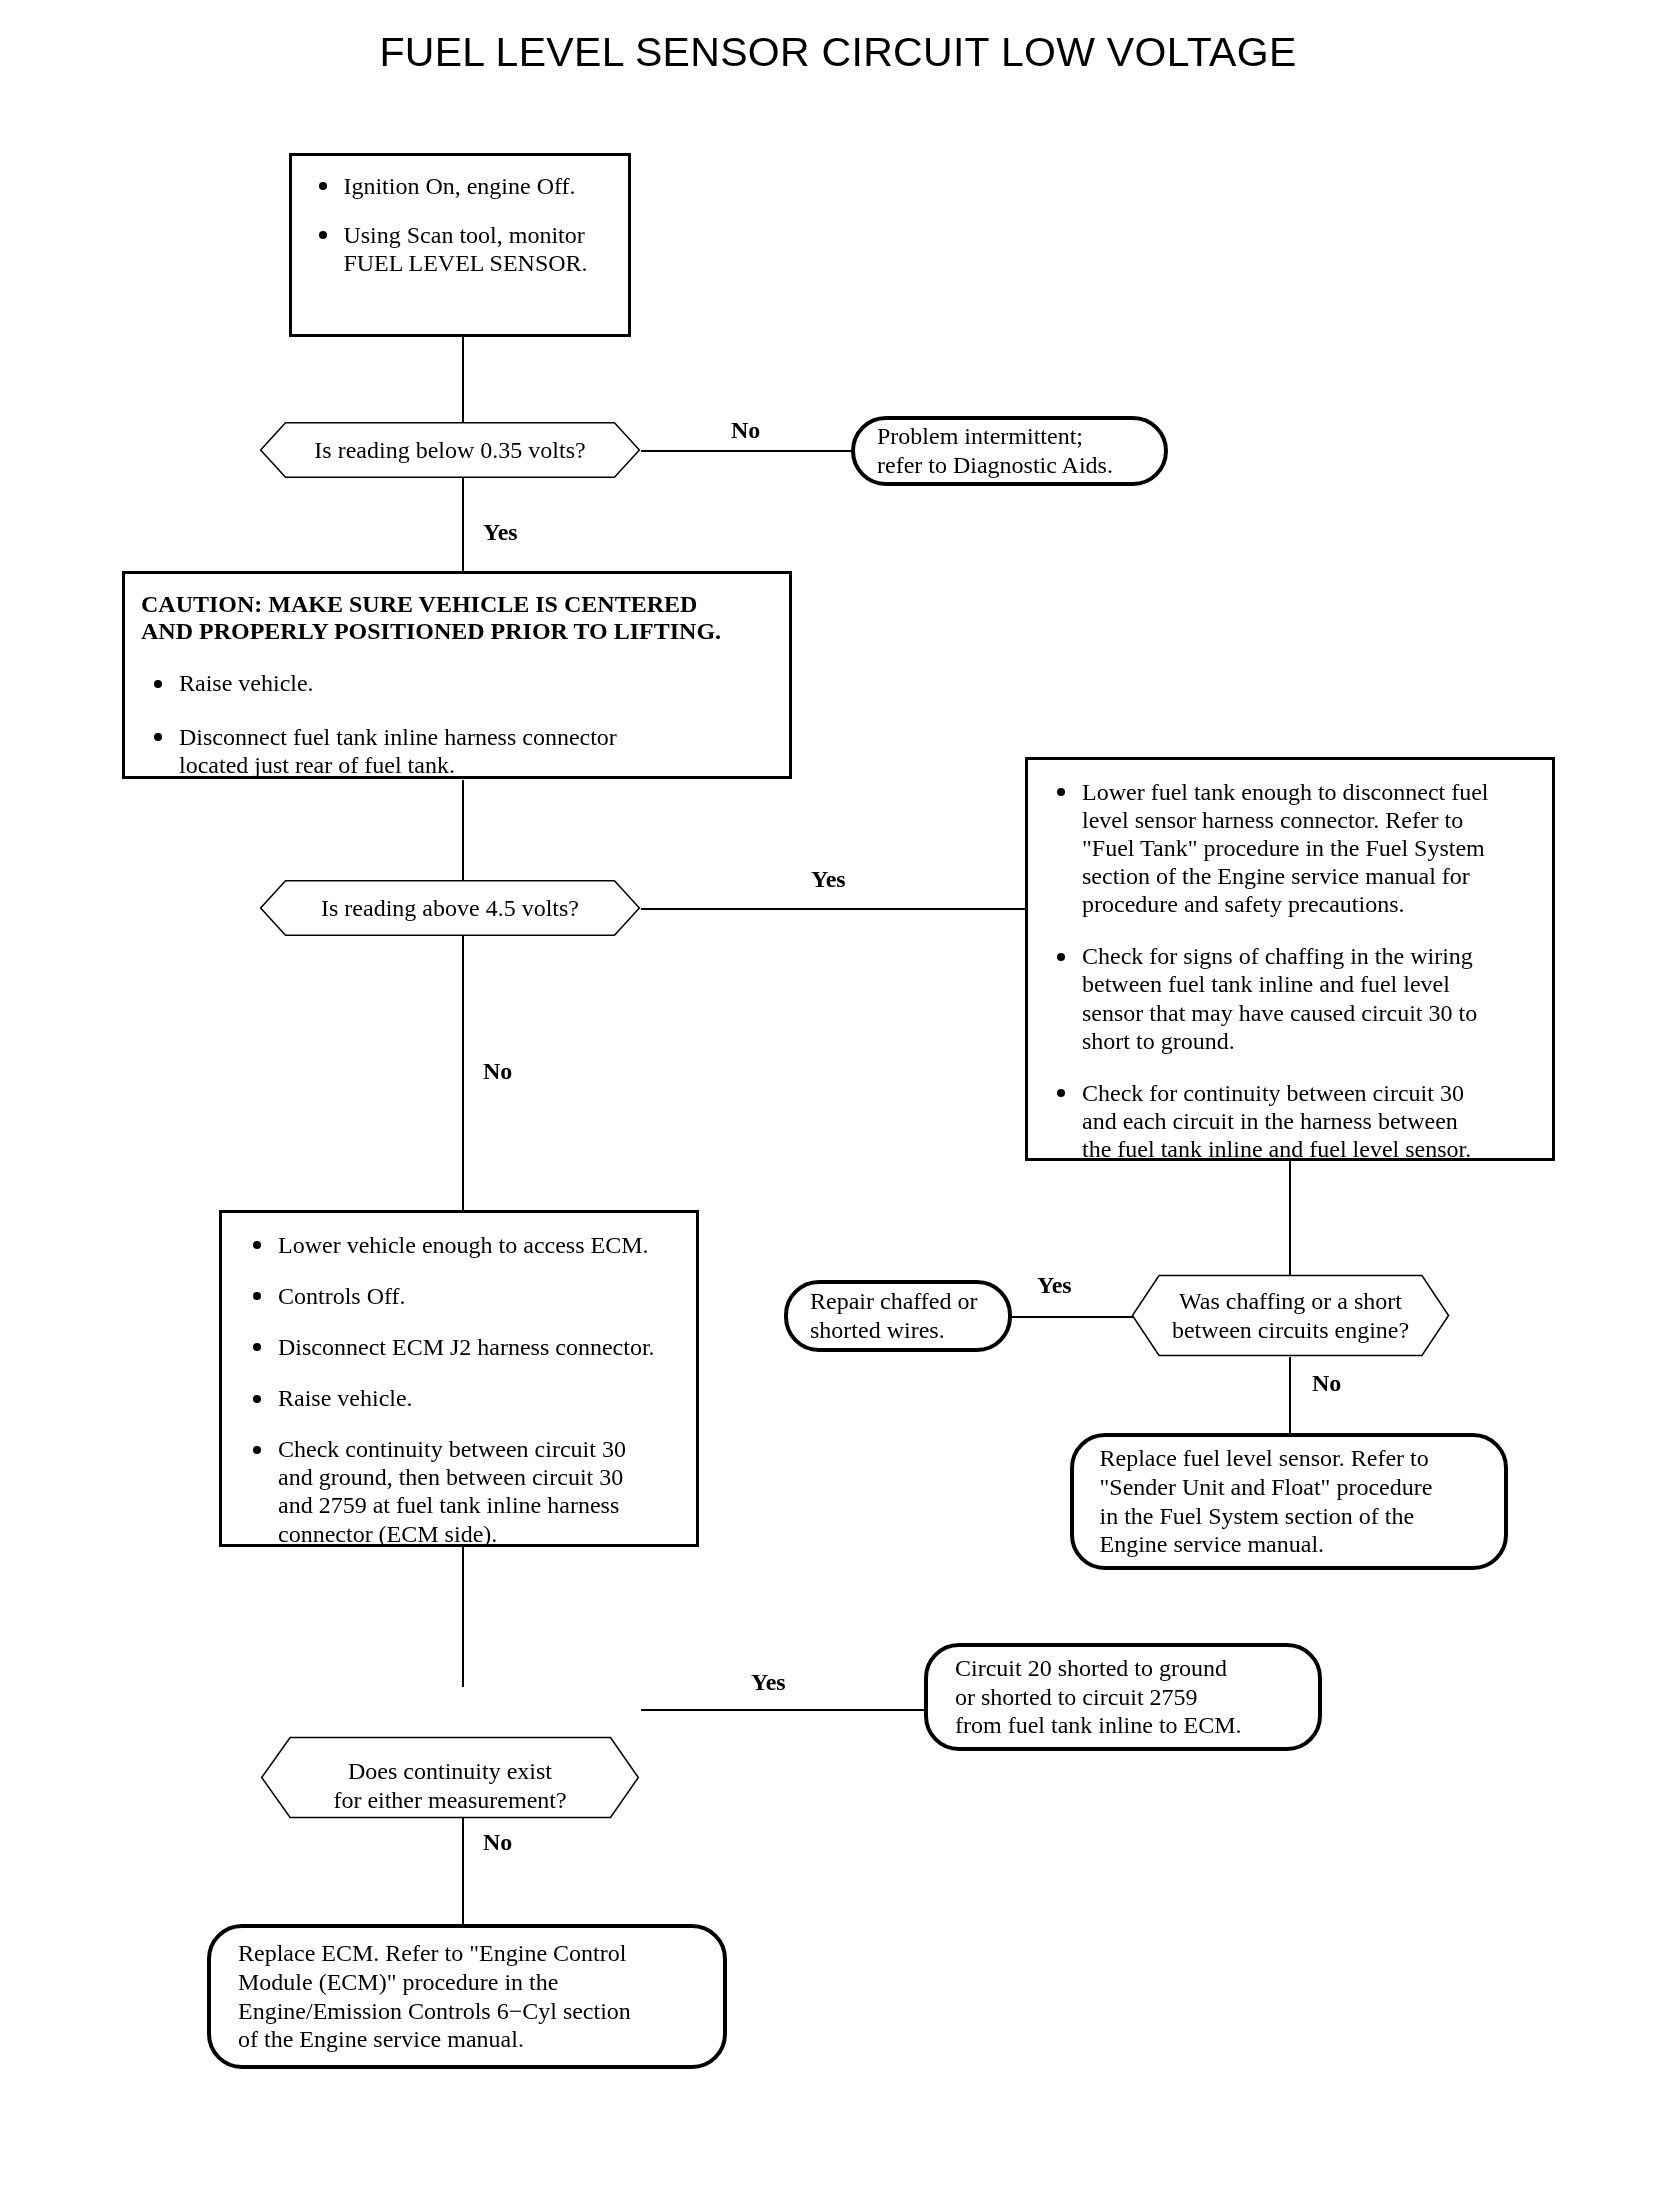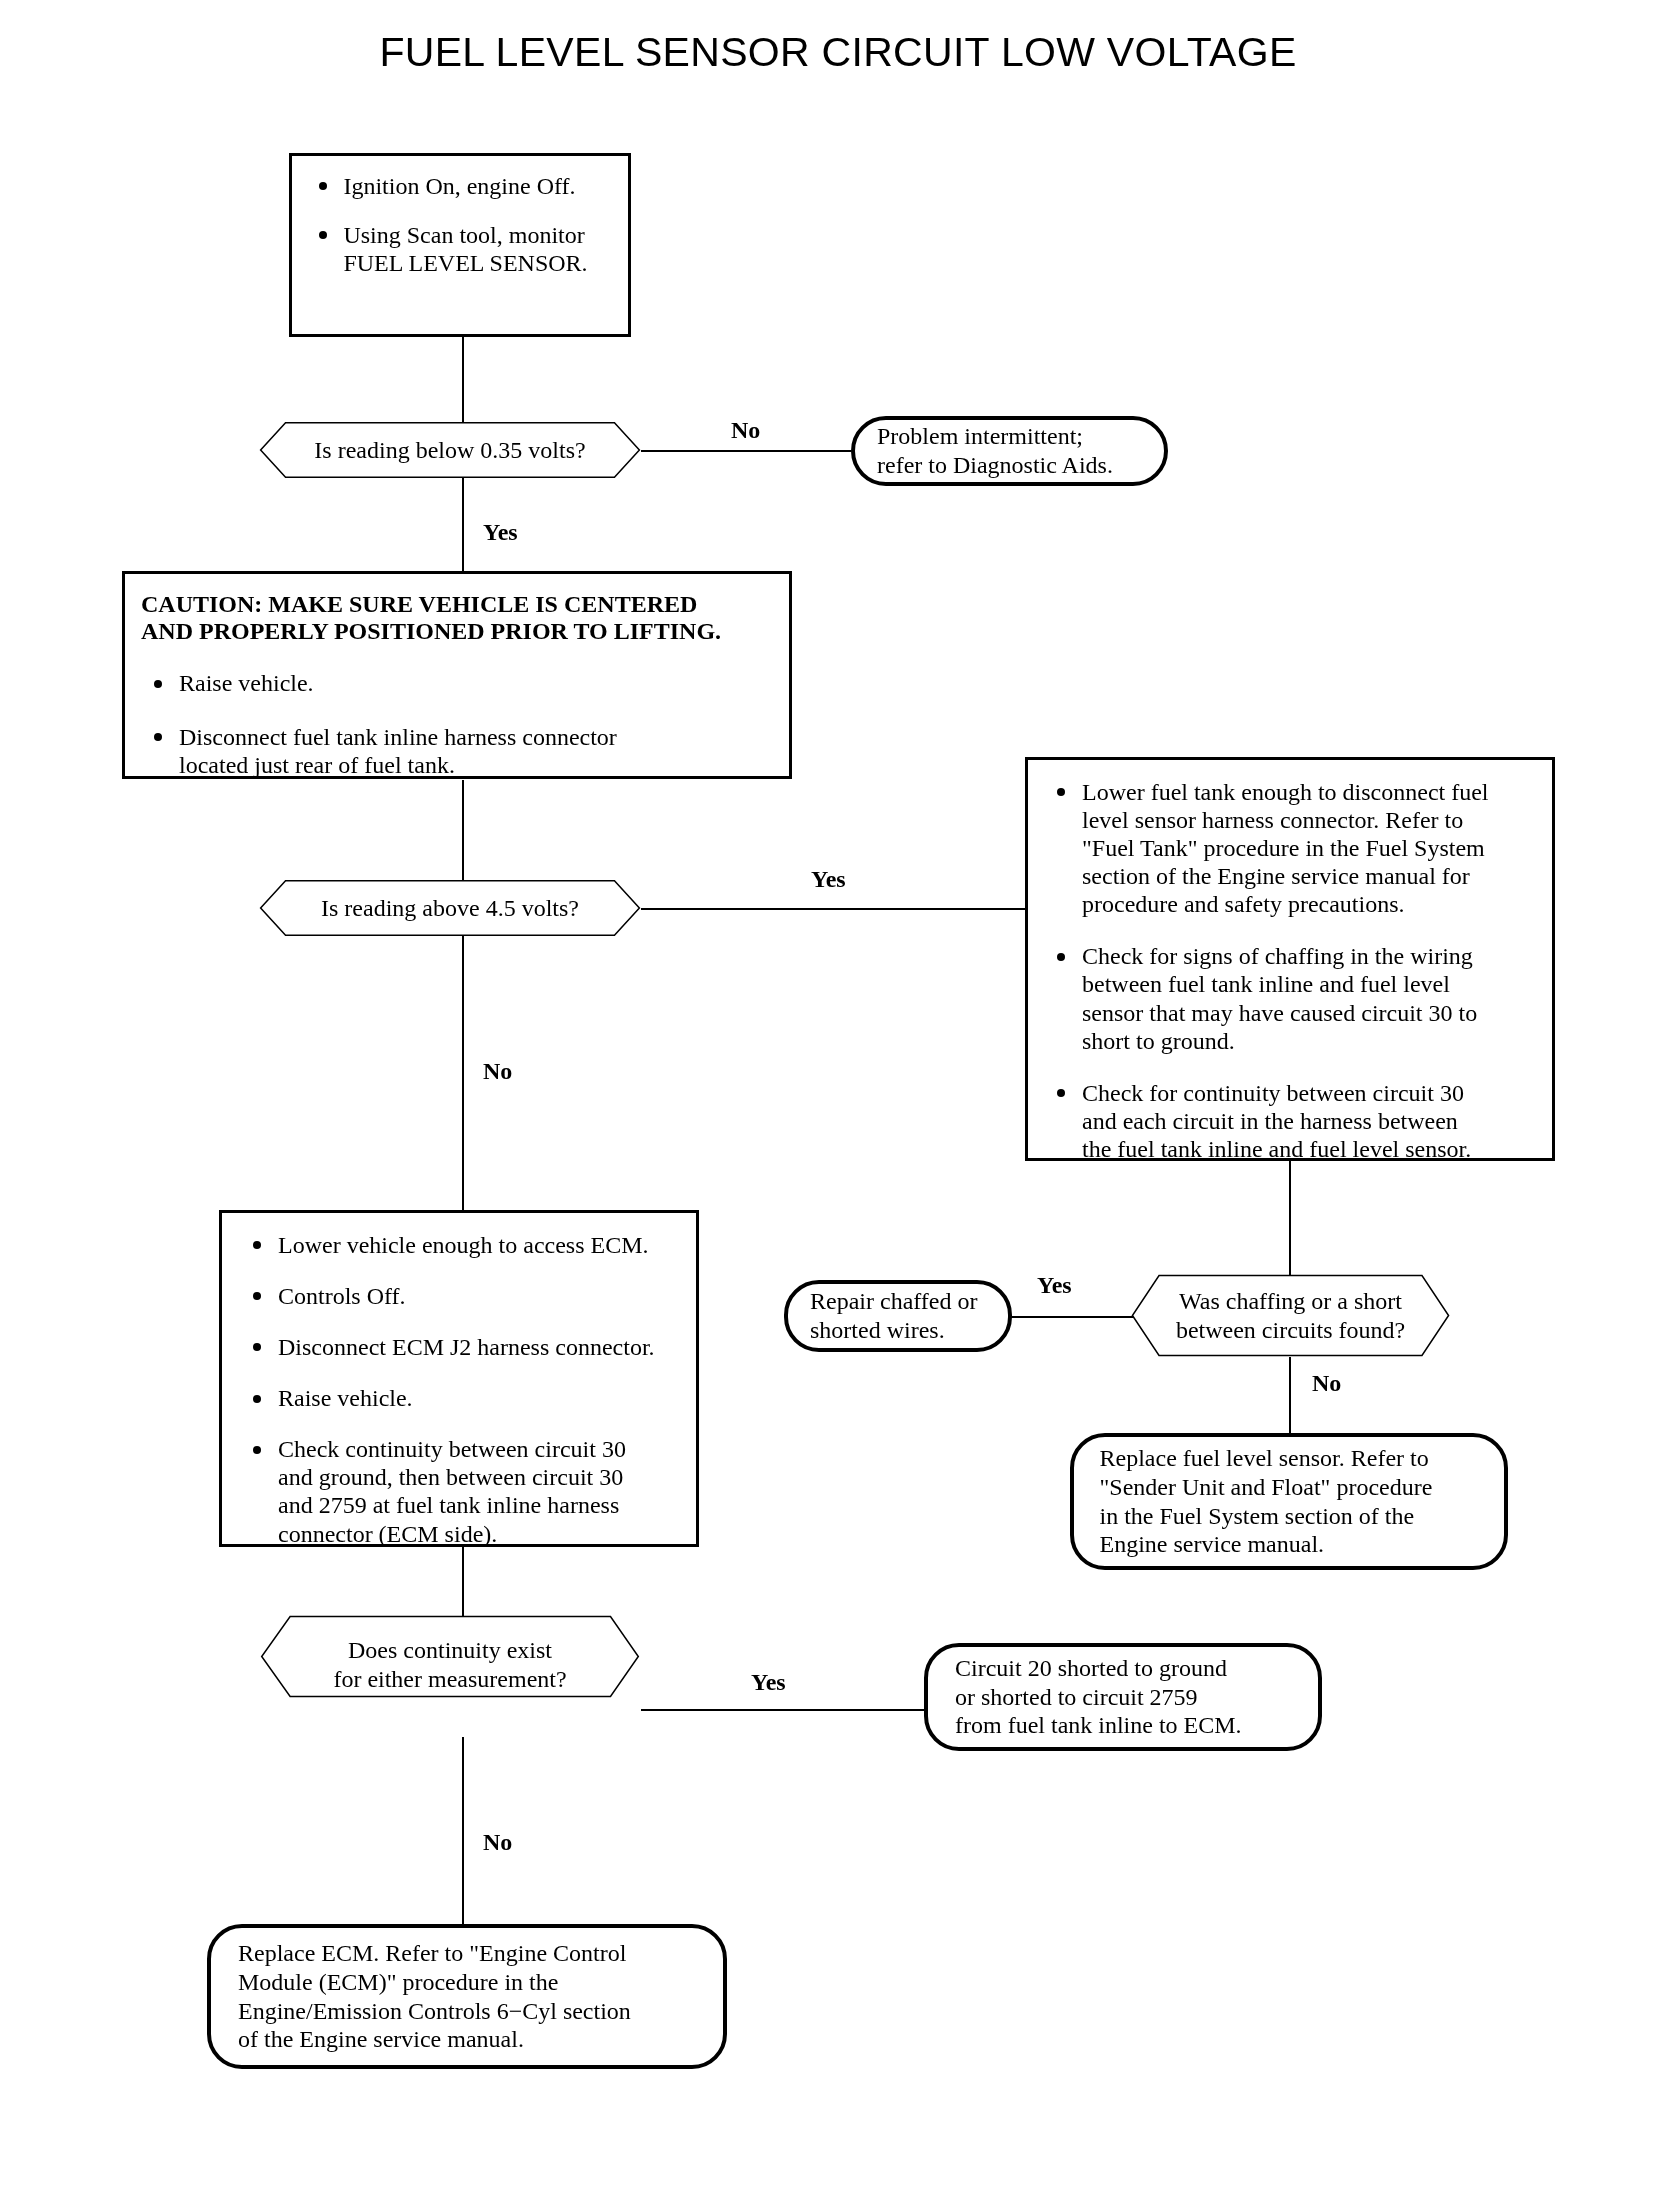--- a/index.html
+++ b/index.html
@@ -236,21 +236,21 @@
 the fuel tank inline and fuel level sensor.</li>
       </ul>
     </div>
   </div>
 
   <div class="dec" style="left:1131px; top:1275px; width:319px; height:81px;">
     <svg width="319" height="81" viewBox="0 0 525 134">
       <polygon points="45,1 480,1 524,67 480,133 45,133 1,67" fill="#ffffff" stroke="#000000" stroke-width="2.5"></polygon>
     </svg>
     <div class="d-text" style="white-space:pre-line; padding:0 29px;">Was chaffing or a short
-between circuits found?</div>
+between circuits engine?</div>
   </div>
 
   <div class="term" style="left:784px; top:1280px; width:228px; height:72px;">
     <div class="t-inner" style="white-space:pre-line;">Repair chaffed or
 shorted wires.</div>
   </div>
 
   <div class="term" style="left:1070px; top:1433px; width:438px; height:137px;">
     <div class="t-inner" style="white-space:pre-line; padding:0 25.5px;">Replace fuel level sensor. Refer to
 "Sender Unit and Float" procedure
@@ -266,21 +266,21 @@
         <li style="white-space:pre-line; margin-bottom:23px;">Disconnect ECM J2 harness connector.</li>
         <li style="white-space:pre-line; margin-bottom:23px;">Raise vehicle.</li>
         <li style="white-space:pre-line;">Check continuity between circuit 30
 and ground, then between circuit 30
 and 2759 at fuel tank inline harness
 connector (ECM side).</li>
       </ul>
     </div>
   </div>
 
-  <div class="dec" style="left:260px; top:1616px; width:380px; height:97px;">
+  <div class="dec" style="left:260px; top:1737px; width:380px; height:97px;">
     <svg width="380" height="81" viewBox="0 0 625 134">
       <polygon points="48,1 578,1 624,67 578,133 48,133 1,67" fill="#ffffff" stroke="#000000" stroke-width="2.5"></polygon>
     </svg>
     <div class="d-text" style="white-space:pre-line;">Does continuity exist
 for either measurement?</div>
   </div>
 
   <div class="term" style="left:924px; top:1643px; width:398px; height:108px;">
     <div class="t-inner" style="white-space:pre-line; padding:0 27px;">Circuit 20 shorted to ground
 or shorted to circuit 2759

